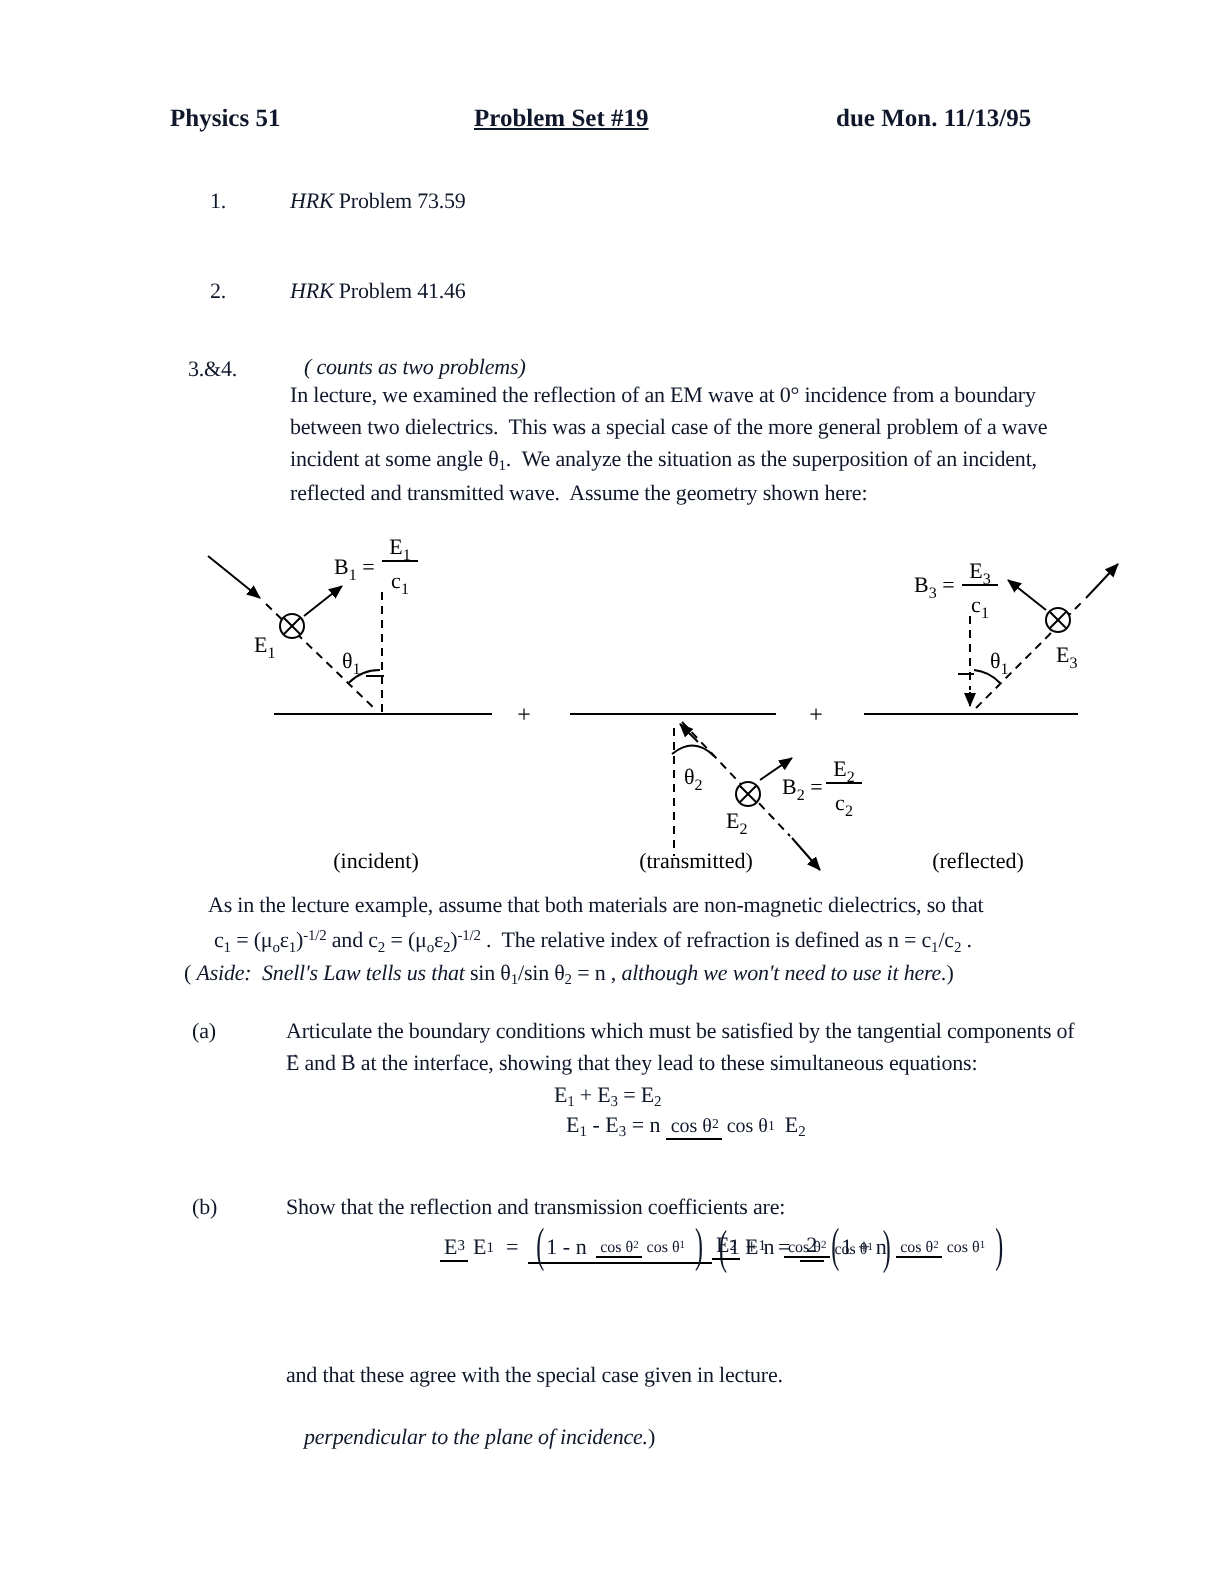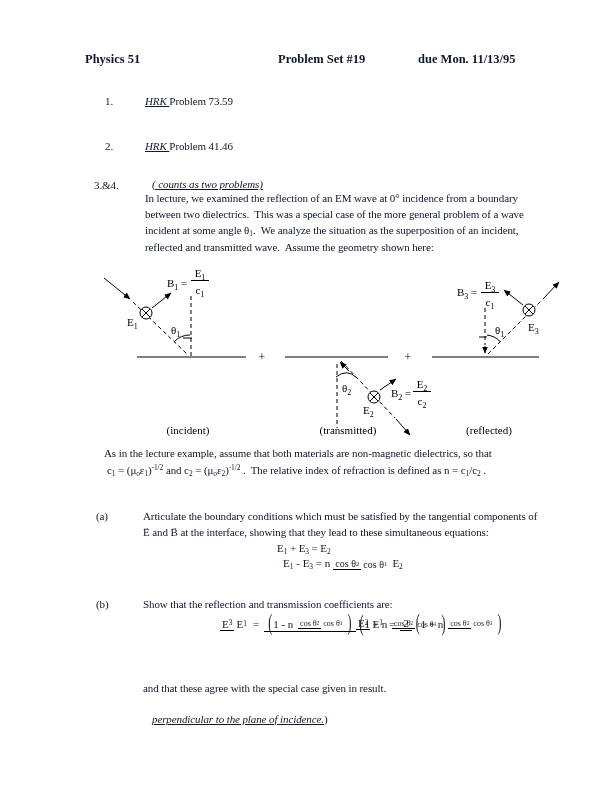--- a/index.html
+++ b/index.html
@@ -1,21 +1,21 @@
 <!DOCTYPE html>
 <html><head>
 <meta charset="utf-8">
 <style>
   html,body{margin:0;padding:0;background:#e8e8e8;}
   .page{position:relative;width:612px;height:792px;background:#ffffff;overflow:hidden;
         font-family:"Liberation Serif","DejaVu Serif",serif;color:#0f172a;}
   .line{position:absolute;white-space:pre;font-size:11px;letter-spacing:-0.1px;line-height:13px;}
   .bold{font-weight:bold;font-size:12.5px;letter-spacing:0;}
-  .uline{margin-left:41px;}
-  .r-i{font-style:italic;text-decoration:underline;}
+  .uline{text-decoration:underline;}
+  .r-i{font-style:italic;}
   .r-sub{font-size:0.68em;vertical-align:-0.28em;}
   .r-sup{font-size:0.68em;vertical-align:0.5em;}
   .r-vec{position:relative;display:inline-block;}
   .r-vec::after{content:"\2192";position:absolute;left:0;top:-0.7em;width:100%;
                 text-align:center;font-size:0.6em;}
   .eqrow{position:absolute;display:flex;align-items:center;font-size:11px;white-space:pre;}
   .fr{display:inline-flex;flex-direction:row;align-items:center;vertical-align:middle;line-height:1.1;}
   .fr>.fn{border-bottom:1px solid #000;padding:0 2px;display:inline-flex;align-items:center;white-space:pre;}
   .fr>.fd{padding:0 2px;display:inline-flex;align-items:center;white-space:pre;}
   .f10{font-size:10px;margin:0 3px;}
@@ -117,20 +117,21 @@
     <text x="457" y="296"><tspan>B</tspan><tspan class="ss" dy="3">3</tspan><tspan dy="-3"> =</tspan></text>
     <text x="490" y="289" text-anchor="middle"><tspan>E</tspan><tspan class="ss" dy="3">3</tspan></text>
     <text x="490" y="306" text-anchor="middle"><tspan>c</tspan><tspan class="ss" dy="3">1</tspan></text>
     <text x="528" y="331"><tspan>E</tspan><tspan class="ss" dy="3">3</tspan></text>
     <text x="495" y="334"><tspan>θ</tspan><tspan class="ss" dy="3">1</tspan></text>
     <text class="cap" x="489" y="434" text-anchor="middle">(reflected)</text>
   </svg>
 
   <div class="line" style="left:104px;top:447px"><span>As in the lecture example, assume that both materials are non-magnetic dielectrics, so that</span></div>
   <div class="line" style="left:107px;top:461px"><span>c</span><span class="r-sub">1</span><span> = (μ</span><span class="r-sub">o</span><span>ε</span><span class="r-sub">1</span><span>)</span><span class="r-sup">-1/2</span><span> and c</span><span class="r-sub">2</span><span> = (μ</span><span class="r-sub">o</span><span>ε</span><span class="r-sub">2</span><span>)</span><span class="r-sup">-1/2</span><span> .  The relative index of refraction is defined as n = c</span><span class="r-sub">1</span><span>/c</span><span class="r-sub">2</span><span> .</span></div>
+  <div class="line" style="left:92px;top:481px"><span>( </span><span class="r-i">Aside:  Snell's Law tells us that </span><span>sin θ</span><span class="r-sub">1</span><span>/sin θ</span><span class="r-sub">2</span><span> = n , </span><span class="r-i">although we won't need to use it here.</span><span>)</span></div>
 
   <div class="line" style="left:96px;top:510px">(a)</div>
   <div class="line" style="left:143px;top:510px"><span>Articulate the boundary conditions which must be satisfied by the tangential components of</span></div>
   <div class="line" style="left:143px;top:526px"><span class="r-vec">E</span><span> and </span><span class="r-vec">B</span><span> at the interface, showing that they lead to these simultaneous equations:</span></div>
   <div class="line" style="left:277px;top:542px"><span>E</span><span class="r-sub">1</span><span> + E</span><span class="r-sub">3</span><span> = E</span><span class="r-sub">2</span></div>
   <div class="eqrow" style="left:283px;top:557px">
     <span><span>E</span><span class="r-sub">1</span><span> - E</span><span class="r-sub">3</span><span> = n</span></span>
     <span class="fr f10">
       <span class="fn"><span>cos θ</span><span class="r-sub">2</span></span>
       <span class="fd"><span>cos θ</span><span class="r-sub">1</span></span>
@@ -182,16 +183,16 @@
         <span><span>1 + n </span></span>
         <span class="fr mini">
           <span class="fn"><span>cos θ</span><span class="r-sub">2</span></span>
           <span class="fd"><span>cos θ</span><span class="r-sub">1</span></span>
         </span>
         <span class="tp">)</span>
       </span>
     </span>
   </div>
 
-  <div class="line" style="left:143px;top:682px"><span>and that these agree with the special case given in result.</span></div>
+  <div class="line" style="left:143px;top:682px"><span>and that these agree with the special case given in lecture.</span></div>
   <div class="line" style="left:152px;top:713px"><span class="r-i">perpendicular to the plane of incidence.</span><span>)</span></div>
 
 </div>
 
 </body></html>

